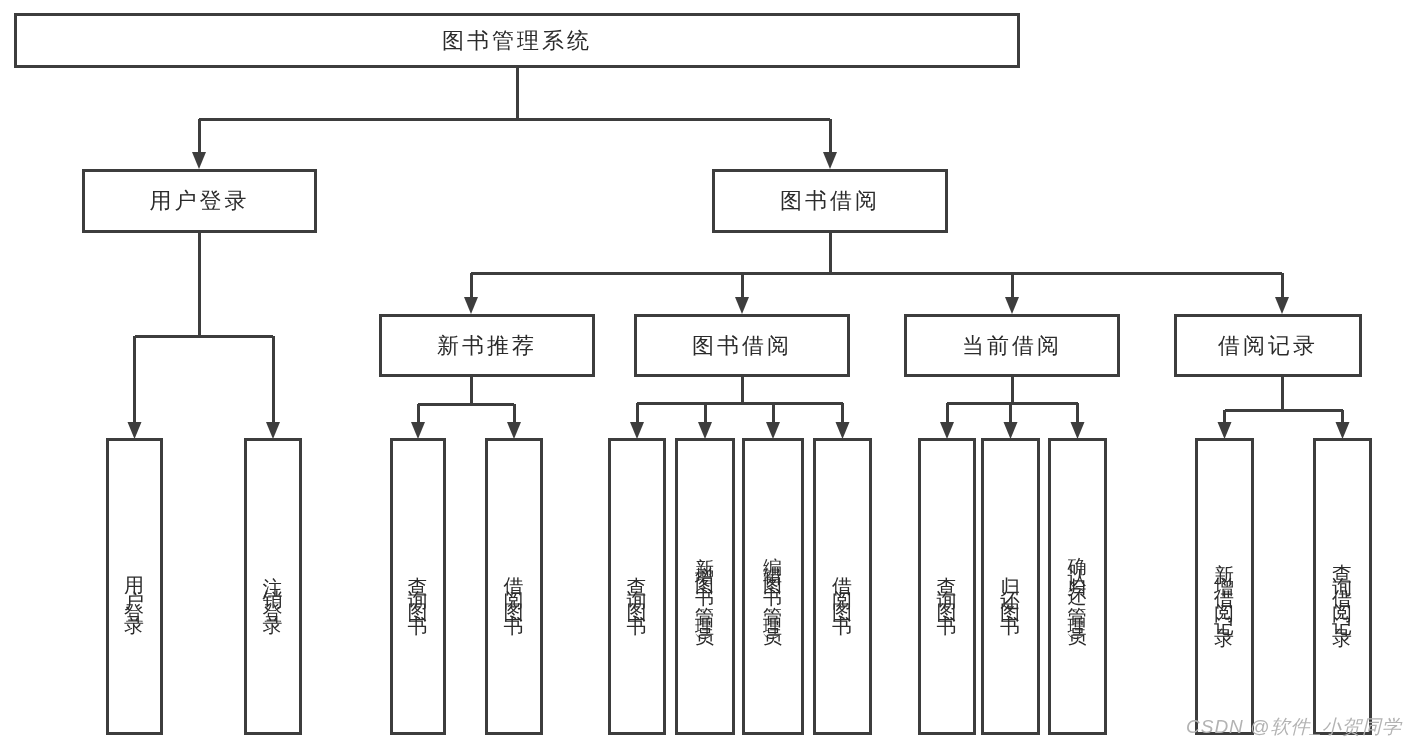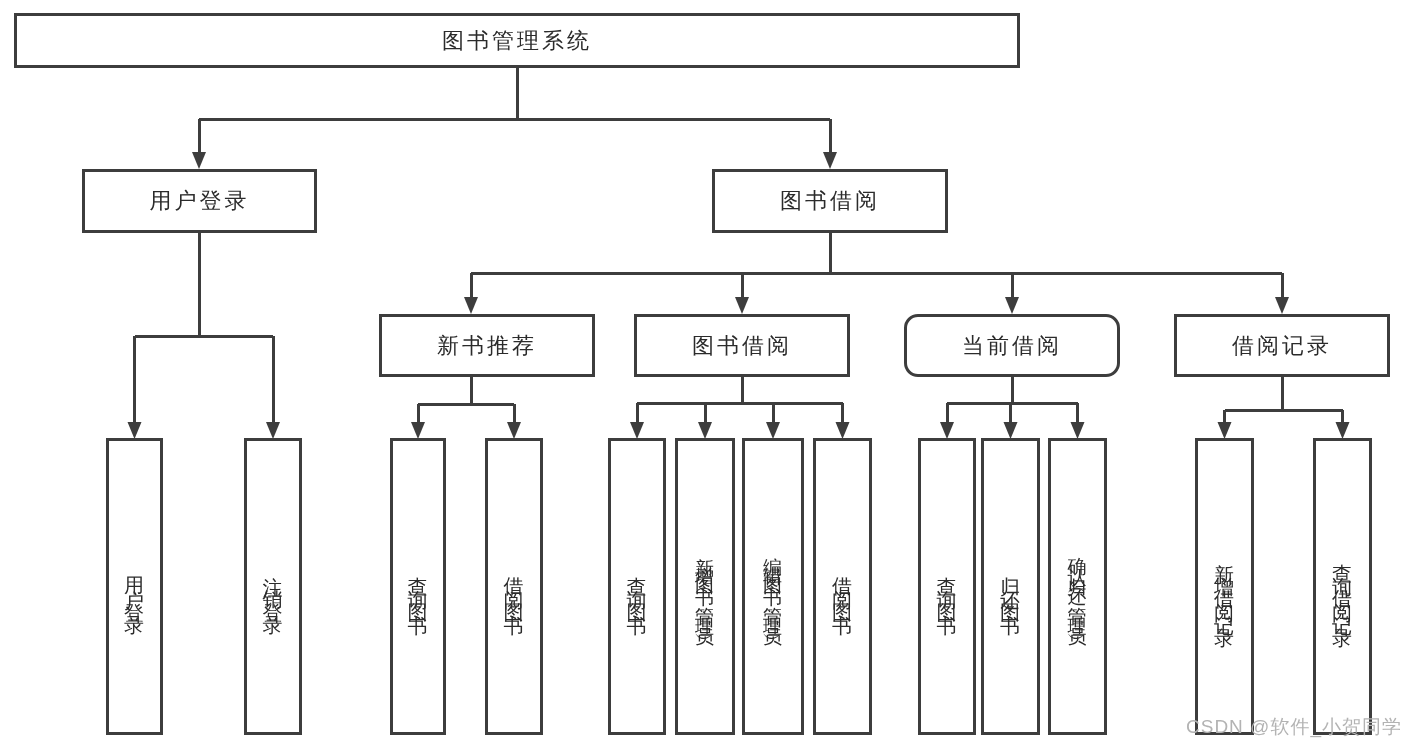--- a/index.html
+++ b/index.html
@@ -50,20 +50,21 @@
   }
   .vbox.ls-c .label { font-size: 19px; letter-spacing: 10px; }
   .watermark {
     position: absolute;
     left: 1186px;
     top: 714px;
     font-size: 19px;
     letter-spacing: 1px;
     color: #b3b3b3;
     white-space: nowrap;
+    font-style: italic;
   }
 </style>
 </head>
 <body>
 
 <div class="stage">
 
   <svg class="connectors" viewBox="0 0 1405 747" xmlns="http://www.w3.org/2000/svg">
     <path d="M517 68 L517 119 M199 119 L830 119 M199 119 L199 156 M830 119 L830 156"></path>
     <path d="M199 233 L199 336 M134.5 336 L273 336 M134.5 336 L134.5 426 M273 336 L273 426"></path>
@@ -106,24 +107,24 @@
   <div class="box hbox" style="left:712px; top:169px; width:236px; height:64px;">
     <span class="label">图书借阅</span>
   </div>
 
   <div class="box hbox" style="left:363px; top:314px; width:216px; height:63px;margin-left:16px;">
     <span class="label">新书推荐</span>
   </div>
   <div class="box hbox" style="left:634px; top:314px; width:216px; height:63px;">
     <span class="label">图书借阅</span>
   </div>
-  <div class="box hbox" style="left:904px; top:314px; width:216px; height:63px;border-radius:14px;">
+  <div class="box hbox" style="left:904px; top:314px; width:216px; height:63px;">
     <span class="label">当前借阅</span>
   </div>
-  <div class="box hbox" style="left:1174px; top:314px; width:216px; height:63px;">
+  <div class="box hbox" style="left:1174px; top:314px; width:188px; height:63px;">
     <span class="label">借阅记录</span>
   </div>
 
   <div class="box vbox" style="left:106px; top:438px; width:57px; height:297px;">
     <span class="label">用户登录</span>
   </div>
   <div class="box vbox" style="left:244px; top:438px; width:58px; height:297px;">
     <span class="label">注销登录</span>
   </div>
 

